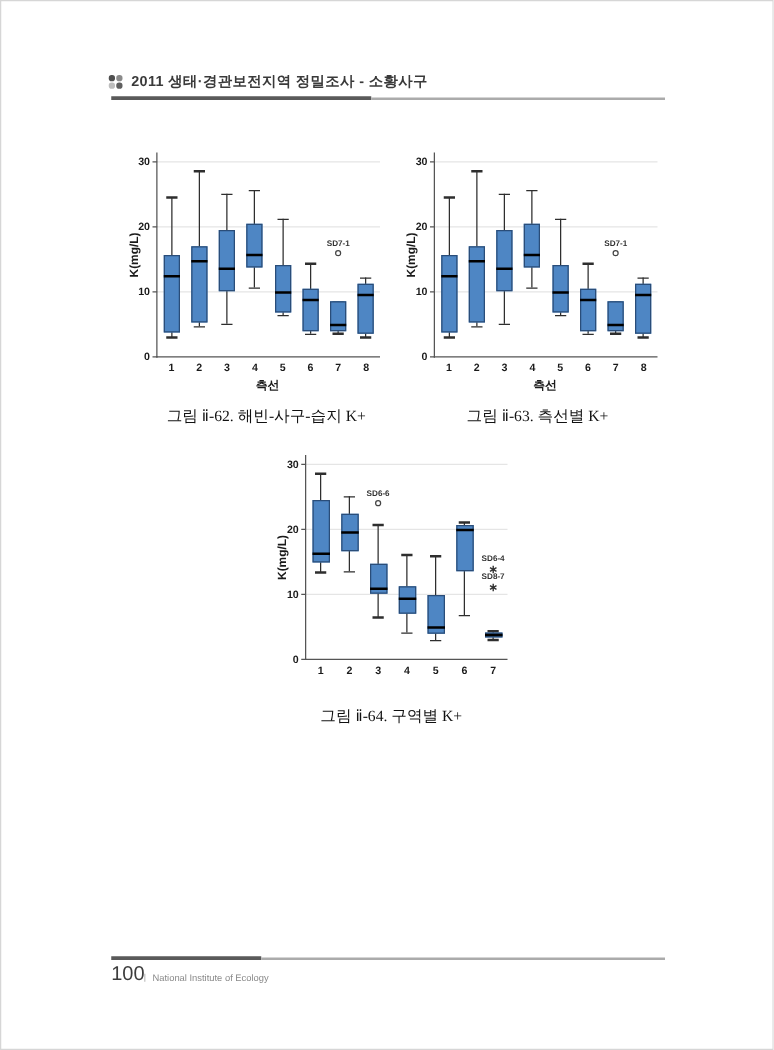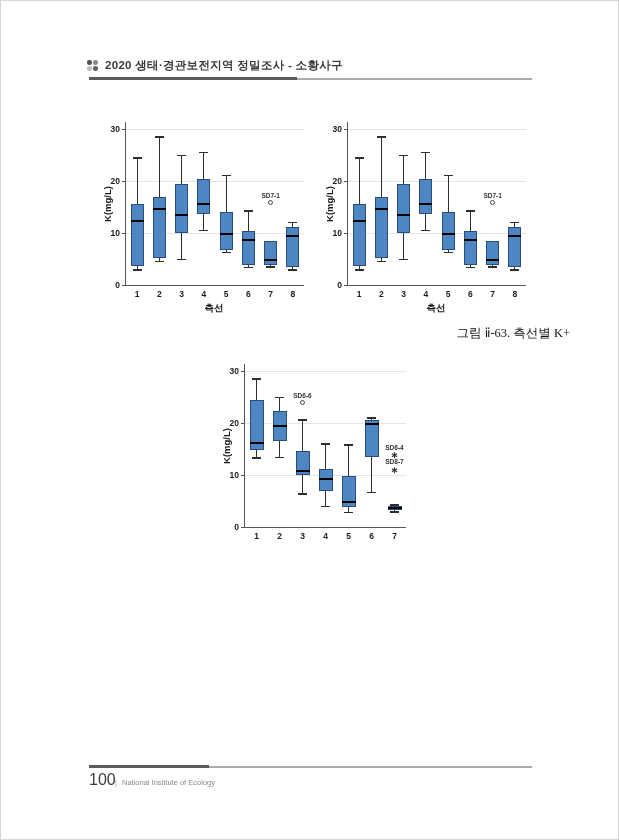--- a/index.html
+++ b/index.html
@@ -50,21 +50,21 @@
 <body>
 
 <div class="page">
 
   <div class="hdr-dots">
     <i style="left: 0px; top: 0px; background: rgb(79, 79, 79);"></i>
       <i style="left: 6px; top: 0px; background: rgb(138, 138, 138);"></i>
     <i style="left: 0px; top: 6px; background: rgb(189, 189, 189);"></i>
       <i style="left: 6px; top: 6px; background: rgb(95, 95, 95);"></i>
   </div>
-  <div class="hdr-title">2020 생태·경관보전지역 정밀조사 - 소황사구</div>
+  <div class="hdr-title">2011 생태·경관보전지역 정밀조사 - 소황사구</div>
   <div class="rule-dark" style="left:88px; top:76px; width:208px;"></div>
   <div class="rule-light" style="left:296px; top:76.5px; width:235px;"></div>
 
   <div class="chart" style="left:96px; top:115px; width:212px; height:205px;">
     <div class="ylab" style="top: 87.5px; transform: translateY(-50%) rotate(180deg);">K(mg/L)</div>
     <div class="plot" style="width: 178px; height: 163px;">
         <div class="ymark" style="top: 163px;"></div>
         <div class="tick-y" style="top: 158px;">0</div>
         <div class="grid" style="top: 111px;"></div>
         <div class="ymark" style="top: 111px;"></div>
@@ -190,21 +190,22 @@
         <div class="wcap" style="left: 162.375px; top: 99.58px;"></div>
         <div class="wcap" style="left: 162.375px; top: 147.42px;"></div>
         <div class="bx" style="left: 160.375px; top: 105.28px; width: 13px; height: 39.52px;"></div>
         <div class="med" style="left: 160.375px; top: 112.6px; width: 13px;"></div>
         <div class="marker-circle" style="left: 142.125px; top: 78.34px;"></div>
         <div class="out-label" style="left: 144.625px; top: 70.34px;">SD7-1</div>
       </div>
     <div class="xlab" style="left:28px; top:186px; width:178px;">측선</div>
   </div>
 
-  <div class="caption" style="left:309px; top:324px;text-align:right;">그림 ⅱ-63. 측선별 K+</div>
+  <div class="caption" style="left:82px; top:324px;">그림 ⅱ-62. 해빈-사구-습지 K+</div>
+  <div class="caption" style="left:299px; top:324px;">그림 ⅱ-63. 측선별 K+</div>
 
   <div class="chart" style="left:215px; top:357px; width:200px; height:205px;">
     <div class="ylab" style="top: 87.5px; transform: translateY(-50%) rotate(180deg);">K(mg/L)</div>
     <div class="plot" style="width: 161px; height: 163px;">
         <div class="ymark" style="top: 163px;"></div>
         <div class="tick-y" style="top: 158px;">0</div>
         <div class="grid" style="top: 111px;"></div>
         <div class="ymark" style="top: 111px;"></div>
         <div class="tick-y" style="top: 106px;">10</div>
         <div class="grid" style="top: 59px;"></div>
@@ -257,20 +258,21 @@
         <div class="med" style="left: 142.5px; top: 143.28px; width: 14px;"></div>
         <div class="marker-circle" style="left: 55px; top: 35.7px;"></div>
         <div class="out-label" style="left: 57.5px; top: 27.7px;">SD6-6</div>
         <div class="marker-star" style="left: 149.5px; top: 88.2px;">∗</div>
         <div class="out-label" style="left: 149.5px; top: 79.7px;">SD6-4</div>
         <div class="marker-star" style="left: 149.5px; top: 102.76px;">∗</div>
         <div class="out-label" style="left: 149.5px; top: 94.26px;">SD8-7</div>
       </div>
   </div>
 
+  <div class="caption" style="left:182px; top:564px;">그림 ⅱ-64. 구역별 K+</div>
 
   <div class="rule-dark" style="left:88px; top:764px; width:120px;"></div>
   <div class="rule-light" style="left:208px; top:764.5px; width:323px;"></div>
   <div class="ftr-num">100</div>
   <div class="ftr-sep">|</div>
   <div class="ftr-org">National Institute of Ecology</div>
 
 </div>
 
 </body></html>

